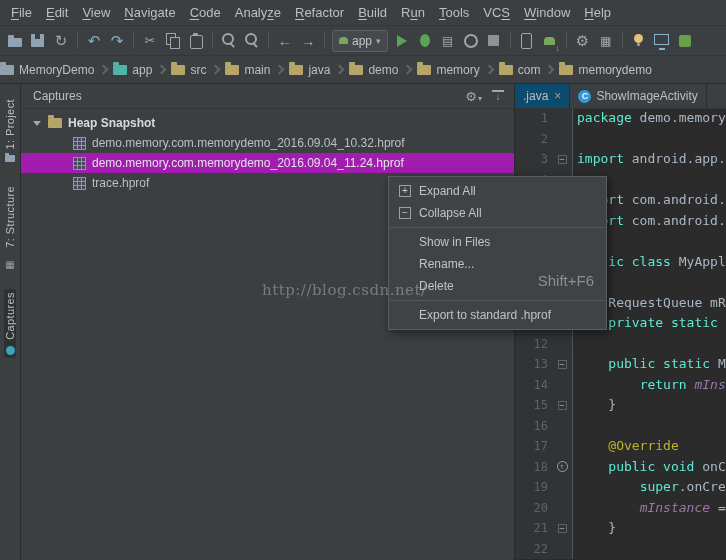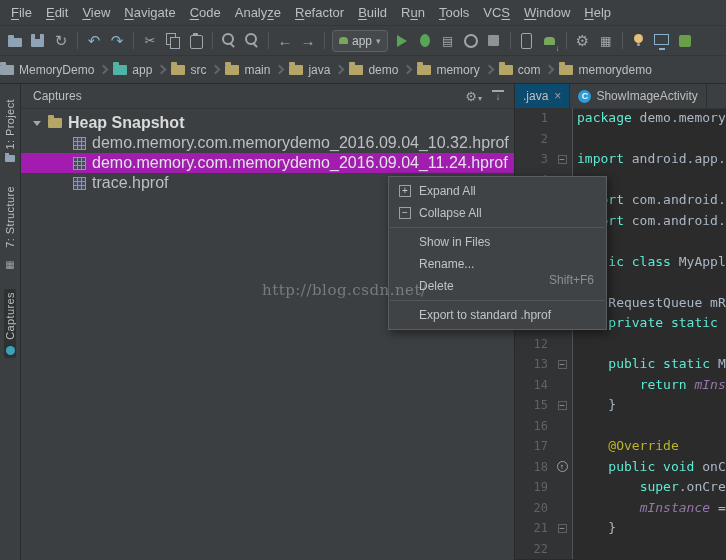--- a/index.html
+++ b/index.html
@@ -76,21 +76,21 @@
   .captures{position:absolute;left:21px;top:0;width:493px;height:476px;background:#3C3F41;overflow:hidden;}
   .cap-header{height:24px;display:flex;align-items:center;padding:0 10px 0 12px;font-size:12px;color:#BDBFC1;
               border-bottom:1px solid #333638;}
   .cap-icons{margin-left:auto;display:flex;align-items:center;gap:10px;}
   .gear-ic{color:#9FA6AC;font-size:13px;}
   .gear-ic::before{content:"⚙";}
   .gear-ic::after{content:"▾";font-size:8px;margin-left:1px;}
   .hide-ic{width:12px;height:11px;border-top:2px solid #9FA6AC;color:#9FA6AC;font-size:10px;line-height:9px;text-align:center;}
   .hide-ic::before{content:"↓";}
   .tree{padding-top:4px;}
-  .trow{display:flex;align-items:center;height:20px;font-size:16px;color:#BDBFC1;white-space:nowrap;}
+  .trow{display:flex;align-items:center;height:20px;font-size:12px;color:#BDBFC1;white-space:nowrap;}
   .trow.root{padding-left:12px;font-weight:bold;color:#D8DADC;}
   .trow.file{padding-left:52px;}
   .trow.selected{background:#a21caf;color:#E2E4E6;}
   .tri-down{width:0;height:0;border-left:4px solid transparent;border-right:4px solid transparent;border-top:5px solid #A2A7AB;margin-right:7px;}
   .trow .lbl{margin-left:6px;}
   .hprof-ic{width:13px;height:13px;flex:none;box-sizing:border-box;border:1px solid #8A92CE;
     background:linear-gradient(to right,transparent 3px,#8A92CE 3px,#8A92CE 4px,transparent 4px,transparent 7px,#8A92CE 7px,#8A92CE 8px,transparent 8px),
                linear-gradient(to bottom,transparent 3px,#8A92CE 3px,#8A92CE 4px,transparent 4px,transparent 7px,#8A92CE 7px,#8A92CE 8px,transparent 8px),#454A5C;}
   
   .editor{position:absolute;left:514px;top:0;width:212px;height:476px;background:#2B2B2B;border-left:1px solid #282B2C;box-sizing:border-box;}
@@ -113,21 +113,21 @@
   .c-ann{color:#BBB529;}
   .c-fld{color:#9876AA;font-style:italic;}
   
   .ctx{position:absolute;left:388px;top:176px;width:219px;background:#3F4345;border:1px solid #5B5E60;
        box-shadow:2px 3px 9px rgba(0,0,0,.5);z-index:50;padding:3px 0;box-sizing:border-box;}
   .ctx-item{display:flex;align-items:center;height:22px;padding:0 12px 0 10px;font-size:12px;color:#C2C4C6;white-space:nowrap;}
   .ctx-item .lbl.noicon{margin-left:20px;}
   .ci{width:12px;height:12px;box-sizing:border-box;border:1px solid #9DA0A2;display:flex;align-items:center;justify-content:center;
       font-size:10px;line-height:10px;color:#C8CACC;margin-right:8px;flex:none;}
   .ctx-sep{height:1px;background:#53575A;margin:3px 1px;}
-  .shortcut{margin-left:auto;color:#8C8F91;font-size:12px;padding-left:18px;margin-top:32px;}
+  .shortcut{margin-left:auto;color:#8C8F91;font-size:15px;padding-left:18px;margin-top:32px;}
   
   .watermark{position:absolute;left:262px;top:281px;z-index:60;pointer-events:none;
              font-family:"DejaVu Serif",serif;font-size:15px;letter-spacing:.5px;color:rgba(170,170,170,.55);}
 </style>
 </head>
 <body>
 
 <div class="app">
   <div class="menubar" id="menubar">
       <span class="menu-item"><u>F</u>ile</span>

